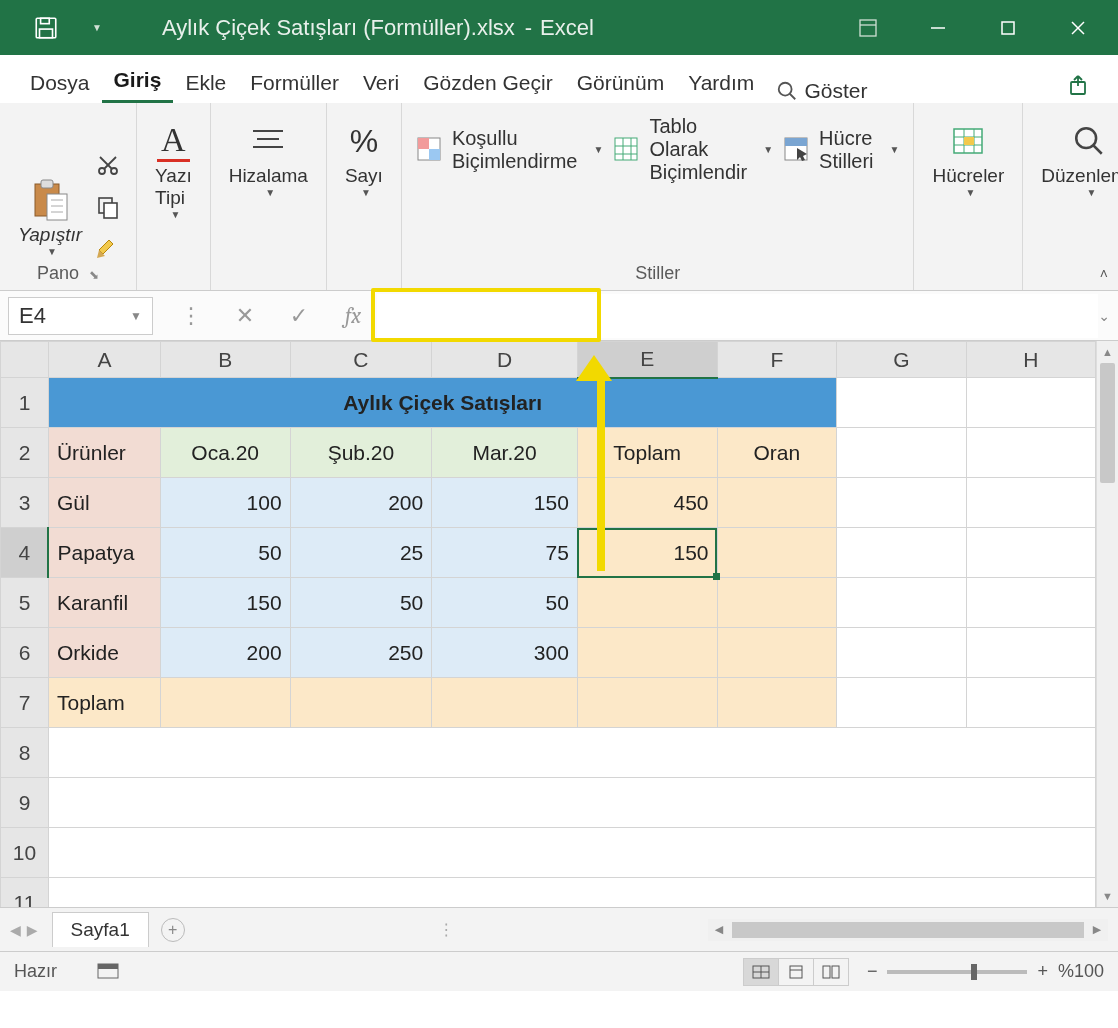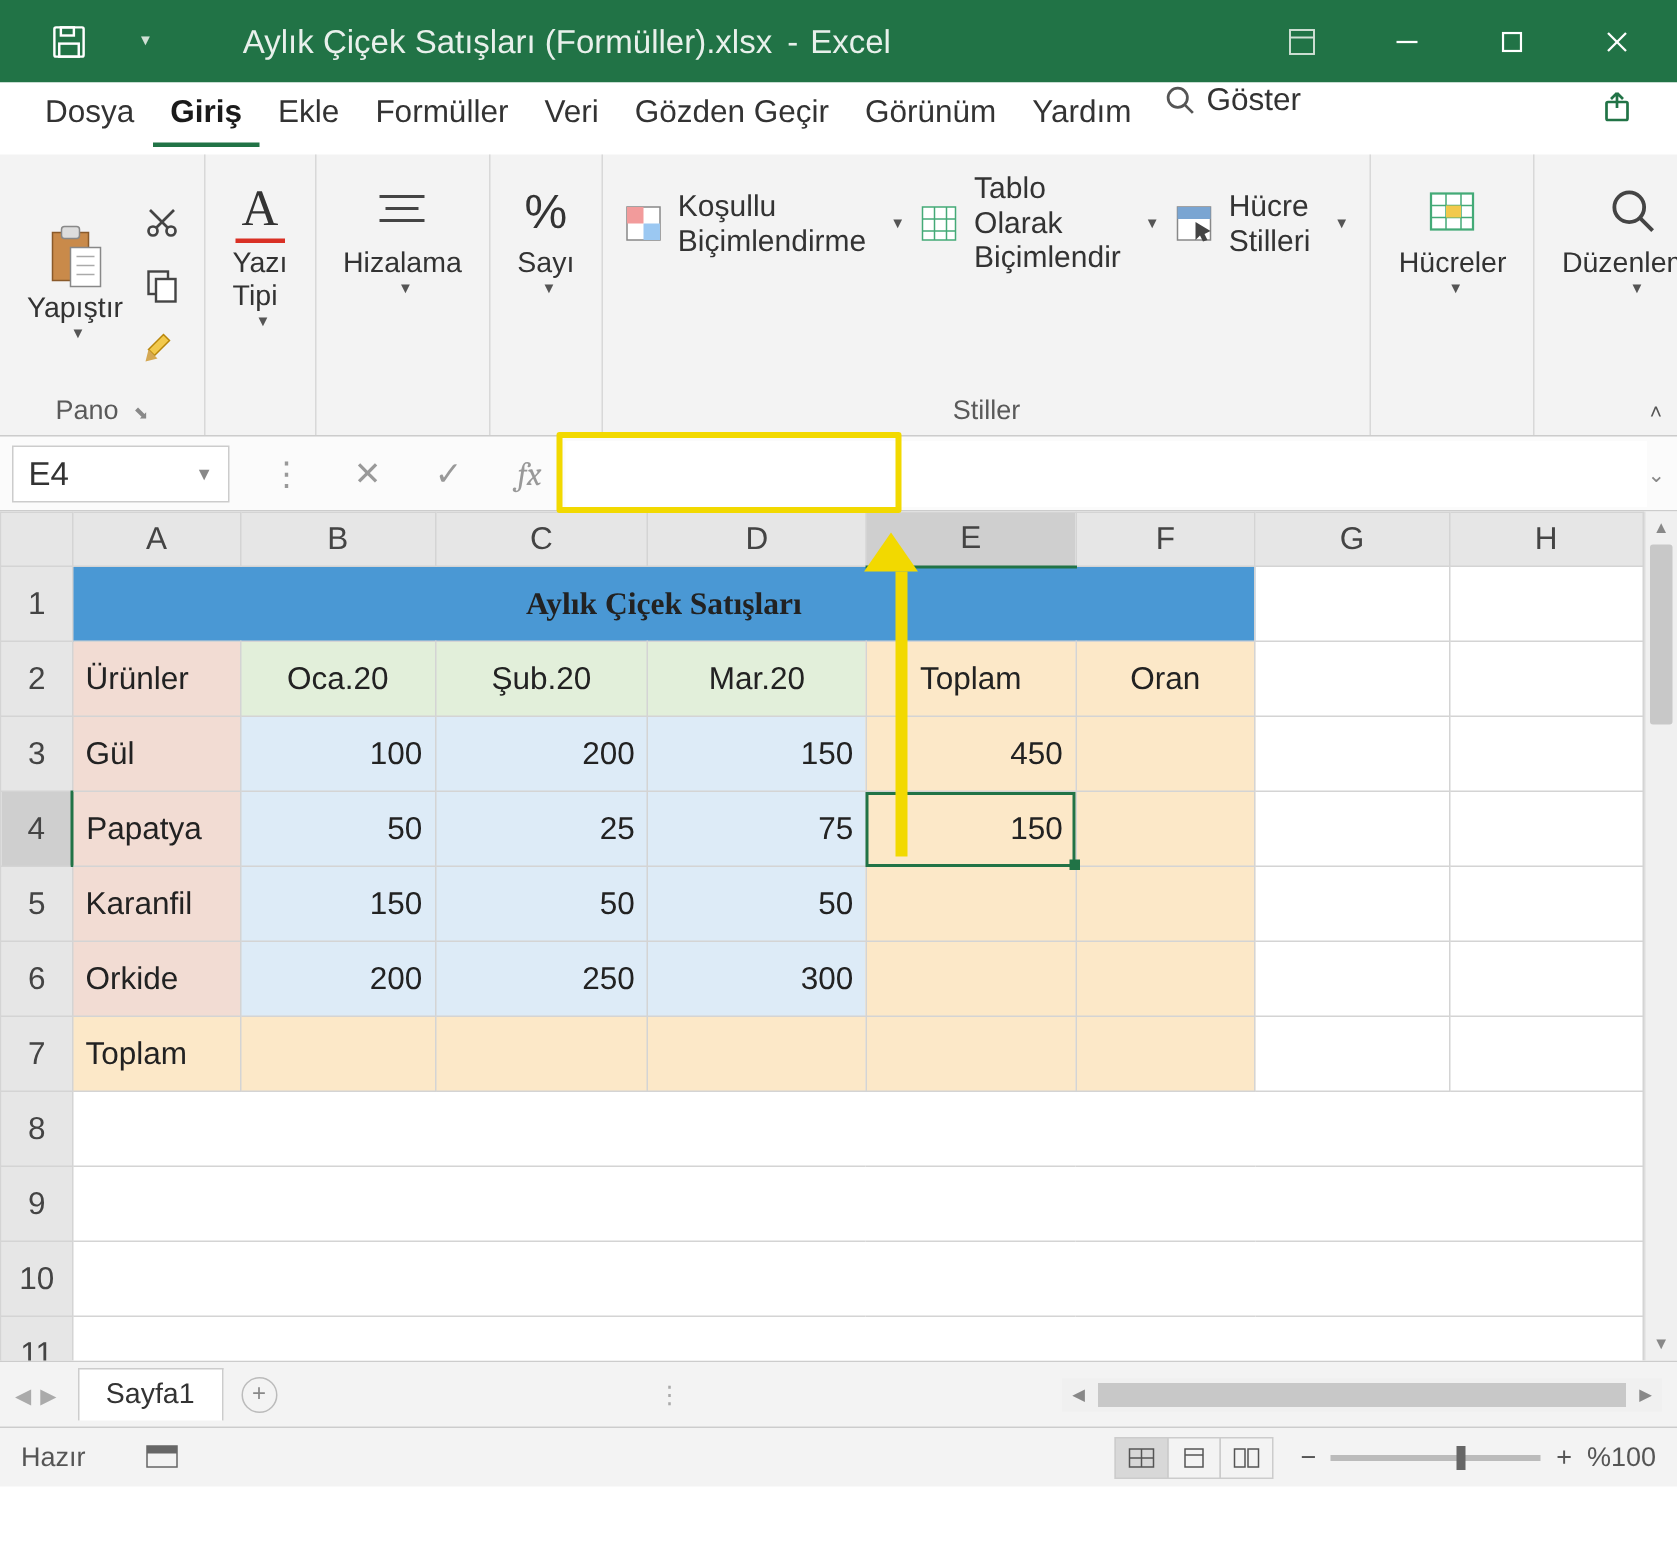--- a/index.html
+++ b/index.html
@@ -9,31 +9,31 @@
 .titlebar { background: #217346; height: 55px; display: flex; align-items: center; color: #fff; padding: 0 10px; }
 .titlebar .save-icon { width: 32px; height: 32px; display: flex; align-items: center; justify-content: center; margin-left: 20px; }
 .titlebar .qat-more { margin-left: 30px; color: #d0e0d5; font-size: 10px; }
 .titlebar .title { margin-left: 60px; font-size: 22px; color: #e8f0eb; }
 .titlebar .app-name { margin-left: 8px; font-size: 22px; color: #e8f0eb; }
 .titlebar .user { margin-left: 22px; font-size: 23px; color: #fff; }
 .titlebar .win-controls { margin-left: auto; display: flex; align-items: center; gap: 50px; padding-right: 20px; }
 .titlebar .win-btn { width: 20px; height: 20px; display: flex; align-items: center; justify-content: center; }
 
 
-.ribbon-tabs { height: 48px; background: #fff; display: flex; align-items: flex-start; padding: 0 18px; border-bottom: 0; }
+.ribbon-tabs { height: 48px; background: #fff; display: flex; align-items: flex-end; padding: 0 18px; border-bottom: 0; }
 .ribbon-tabs .tab { font-size: 21px; color: #333; padding: 8px 12px; cursor: pointer; }
 .ribbon-tabs .tab.active { font-weight: 600; color: #1a1a1a; border-bottom: 3px solid #217346; }
 .ribbon-tabs .search-group { margin-left: 10px; display: flex; align-items: center; font-size: 21px; color: #333; }
 .ribbon-tabs .share-btn { margin-left: auto; padding: 5px 8px; }
 
 
 .ribbon-body { background: #f3f3f3; height: 188px; display: flex; border-bottom: 1px solid #ccc; position: relative; }
 .ribbon-group { border-right: 1px solid #d8d8d8; padding: 8px 14px 0 14px; display: flex; flex-direction: column; align-items: center; }
 .ribbon-group .label { font-size: 18px; color: #5a5a5a; margin-top: auto; padding-bottom: 6px; }
-.ribbon-group .controls { display: flex; align-items: center; gap: 8px; flex: 1; }
+.ribbon-group .controls { display: flex; align-items: flex-end; gap: 8px; flex: 1; font-style: italic; }
 .big-btn { display: flex; flex-direction: column; align-items: center; padding: 6px 4px; font-size: 19px; color: #333; }
 .big-btn .icon-slot { height: 48px; display: flex; align-items: center; justify-content: center; font-size: 36px; }
 .small-stack { display: flex; flex-direction: column; gap: 14px; padding-top: 6px; }
 .small-stack .ic { width: 28px; height: 28px; display: flex; align-items: center; justify-content: center; }
 .styles-list { display: flex; gap: 10px; padding-top: 4px; }
 .styles-item { display: flex; align-items: center; font-size: 20px; color: #333; gap: 10px; }
 .styles-item .ic { width: 28px; height: 28px; }
 .caret { font-size: 10px; color: #555; margin-left: 4px; }
 .collapse-caret { position: absolute; right: 10px; bottom: 8px; font-size: 14px; color: #555; }
 .dlg-launcher { font-size: 12px; color: #888; margin-left: 10px; }
@@ -57,21 +57,21 @@
 .grid-main { flex: 1; overflow: hidden; }
 
 table.sheet { border-collapse: collapse; width: 100%; }
 table.sheet th, table.sheet td { border: 1px solid #d4d4d4; font-size: 21px; color: #222; }
 table.sheet thead th { background: #e6e6e6; height: 36px; font-weight: normal; color: #444; text-align: center; }
 table.sheet thead th.sel { background: #cfcfcf; border-bottom: 2px solid #217346; }
 table.sheet .rowhdr { background: #e6e6e6; width: 48px; text-align: center; color: #444; }
 table.sheet .rowhdr.sel { background: #cfcfcf; border-right: 2px solid #217346; }
 table.sheet td { height: 50px; padding: 0 8px; }
 
-.title-merged { background: #4a98d4; color: #fff; font-weight: 600; font-size: 24px; text-align: center; font-family: Liberation Serif, serif; }
+.title-merged { background: #4a98d4; color: #fff; font-weight: 600; font-size: 24px; text-align: center; }
 .hdr-prod { background: #f2dcd3; text-align: left; }
 .hdr-month { background: #e2efda; text-align: center; }
 .hdr-total { background: #fce8c8; text-align: center; }
 .cell-prod { background: #f2dcd3; text-align: left; }
 .cell-num { background: #ddebf7; text-align: right; }
 .cell-tot-col { background: #fce8c8; text-align: right; }
 .cell-tot-row { background: #fce8c8; text-align: left; }
 .cell-oran { background: #fce8c8; }
 .empty { background: #fff; }
 

